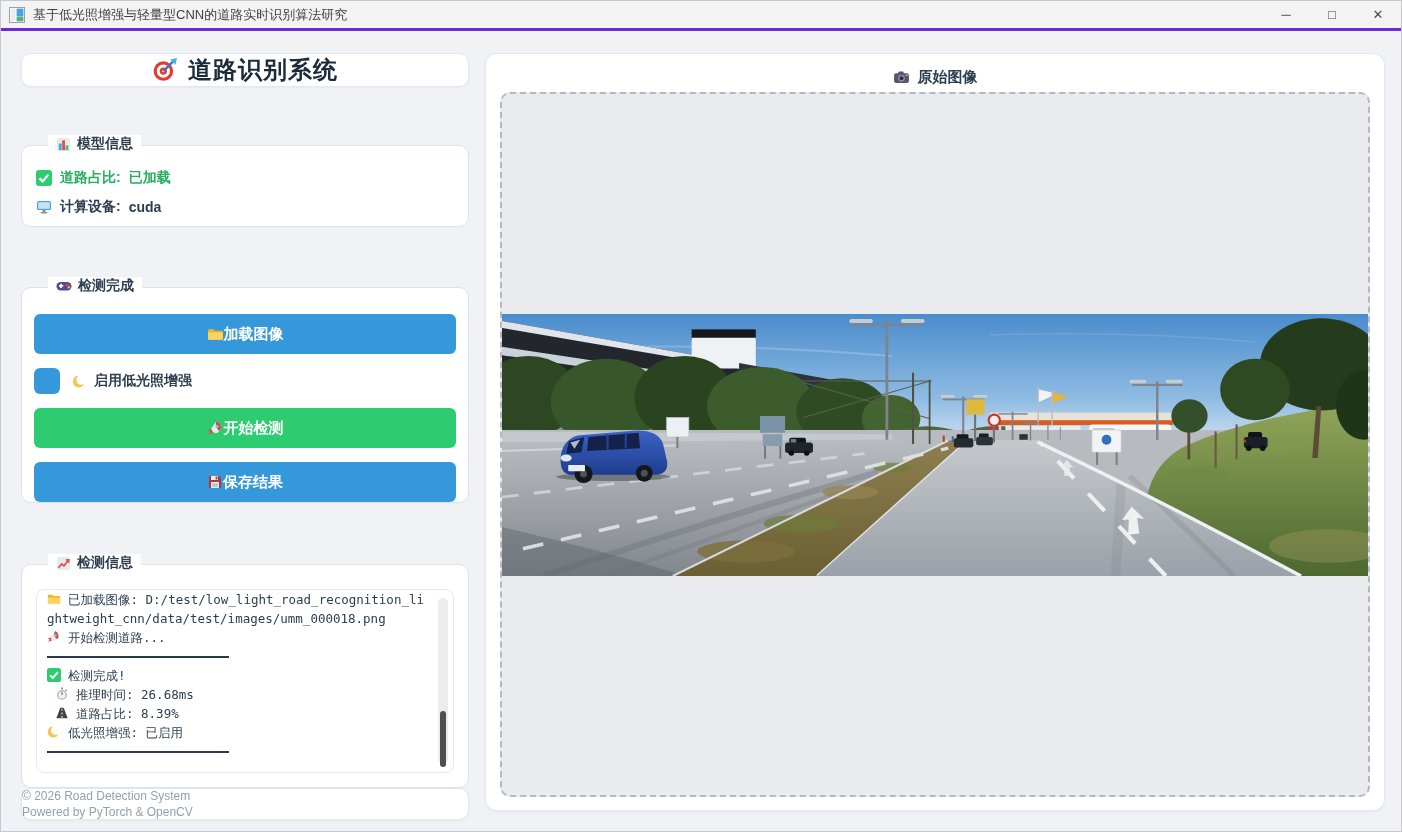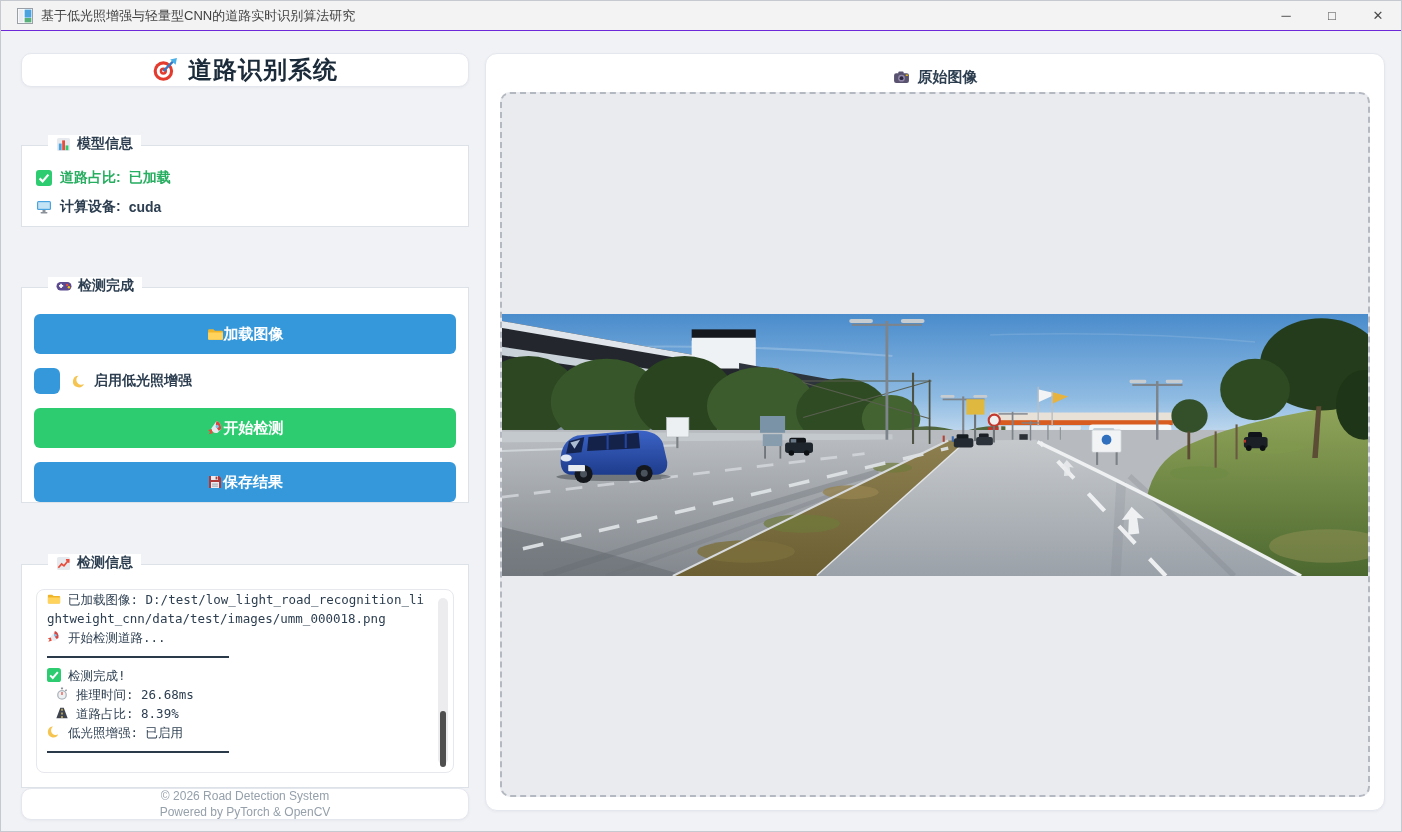--- a/index.html
+++ b/index.html
@@ -2,39 +2,39 @@
 <html><head>
 <meta charset="utf-8">
 <style>
   * { margin:0; padding:0; box-sizing:border-box; }
   html,body { width:1402px; height:832px; overflow:hidden;
     font-family:"Liberation Sans","DejaVu Sans",sans-serif; }
   .window { position:relative; width:1402px; height:832px; background:#f1f2f6;
     border:1px solid #c6c9cf; }
   
   .titlebar { height:30px; background:#f3f3f3; display:flex; align-items:center;
-    padding-left:16px; border-bottom:1px solid #6d28d9; }
+    padding-left:8px; border-bottom:3px solid #6d28d9; }
   .titlebar .app-ico { width:16px; height:16px; margin-right:8px; flex:0 0 auto; }
   .titlebar .t-title { font-size:13px; color:#3f3f3f; flex:1 1 auto; white-space:nowrap; }
   .win-controls { display:flex; height:30px; }
   .win-btn { width:46px; height:30px; display:flex; align-items:center; justify-content:center;
     font-size:13px; color:#4a4a4a; }
   
   .content { position:absolute; top:30px; left:0; right:0; bottom:0;
     padding:22px 20px 20px 20px; display:flex; gap:16px; }
   .sidebar { width:448px; flex:0 0 auto; display:flex; flex-direction:column; }
   .main { flex:1 1 auto; display:flex; flex-direction:column; gap:14px; }
   .card { background:#fff; border:1px solid #e4e7ee; border-radius:10px;
     box-shadow:0 1px 3px rgba(40,50,70,.05); }
   
   .title-card { height:48px; display:flex; align-items:center; justify-content:center;
     gap:10px; margin-bottom:18px; }
   .title-card .app-title { font-size:24px; font-weight:bold; color:#1c2b3a; letter-spacing:1px; }
   .groupbox { position:relative; background:#fff; border:1px solid #dde1e8;
-    border-radius:0;margin-top:40px; }
+    border-radius:10px;margin-top:40px; }
   .gb-title { position:absolute; top:-11px; left:26px; background:#fff; padding:0 8px;
     display:flex; align-items:center; gap:6px; font-size:14px; font-weight:bold; color:#2c3e50; }
   .gb-model { height:88px; margin-bottom:20px; padding:22px 14px 0 14px; }
   .info-row { display:flex; align-items:center; gap:8px; font-size:14px; font-weight:bold;
     height:20px; margin-bottom:9px; }
   .info-green { color:#27ae60; }
   .info-dark { color:#2c3e50; }
   .gb-control { height:231px; margin-bottom:21px; padding:26px 12px 0 12px; }
   .btn { width:100%; height:40px; border:none; border-radius:6px; display:flex;
     align-items:center; justify-content:center; gap:0; color:#fff; font-weight:bold;
@@ -53,21 +53,21 @@
   .log-scroll { margin-top:-8px; }
   .log-line { word-break:break-all; }
   .log-line.indent { padding-left:8px; }
   .log-ico { display:inline-block; width:14px; height:14px; vertical-align:-2px; margin-right:7px; }
   .log-sep { border-top:2px solid #2b3a4a; width:48%; margin:9px 0 8px 0; }
   .sb-track { position:absolute; right:5px; top:8px; bottom:8px; width:10px;
     background:#ececee; border-radius:5px; }
   .sb-thumb { position:absolute; left:2px; width:6px; height:56px; top:68%;
     background:#4f4f4f; border-radius:3px; }
   .footer-card { margin-top:auto; height:44px; display:flex; flex-direction:column;
-    align-items:center; justify-content:center; gap:2px; }
+    justify-content:center; gap:2px; }
   .footer-card div { font-size:12px; color:#95a0ab; }
   
   .panel-card { flex:1 1 0; border-radius:12px; padding:8px 14px 13px 14px;
     display:flex; flex-direction:column; }
   .panel-title { height:30px; display:flex; align-items:center; justify-content:center;
     gap:8px; font-size:15px; font-weight:bold; color:#2c3e50; }
   .dashed-box { flex:1 1 auto; border:2px dashed #b4b8c0; border-radius:10px;
     background:#e9ebef; display:flex; align-items:center; justify-content:center; }
   .photo { width:866px; height:262px; display:block; }
   .result-photo { filter:brightness(1.05) saturate(1.05); }

